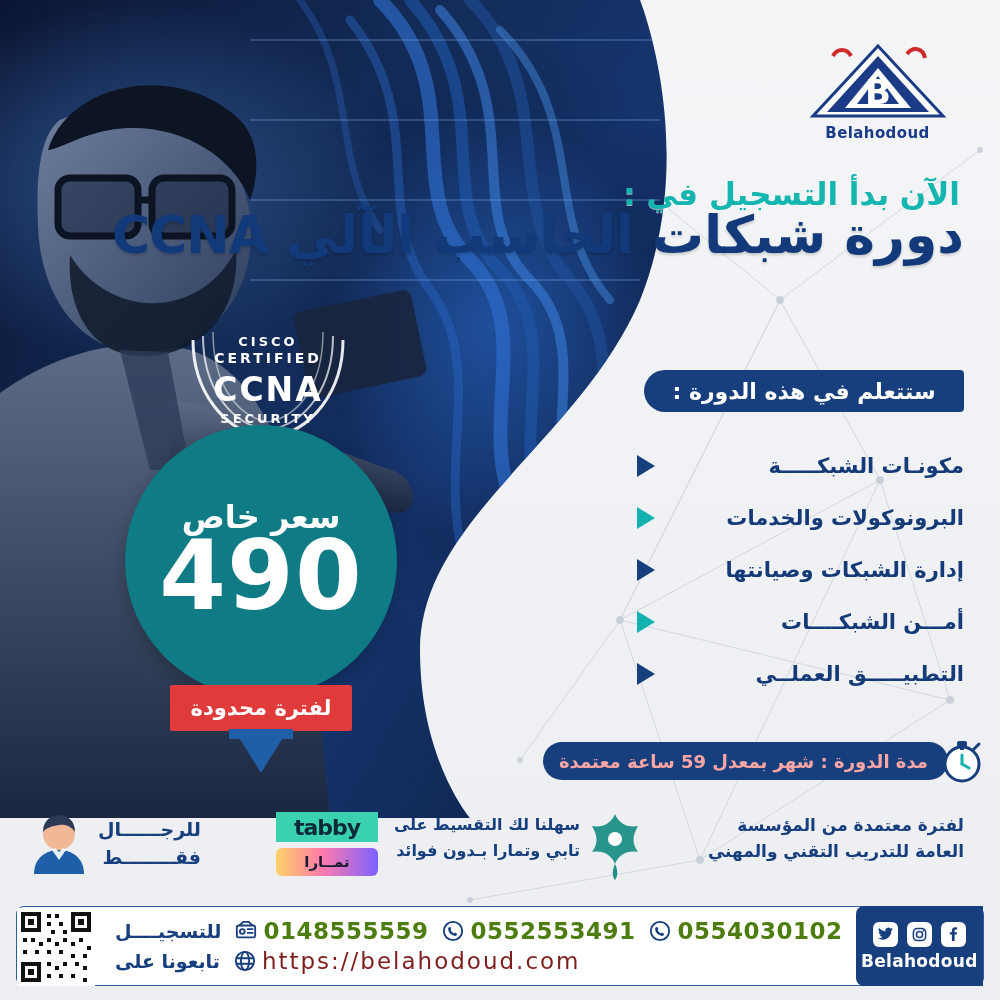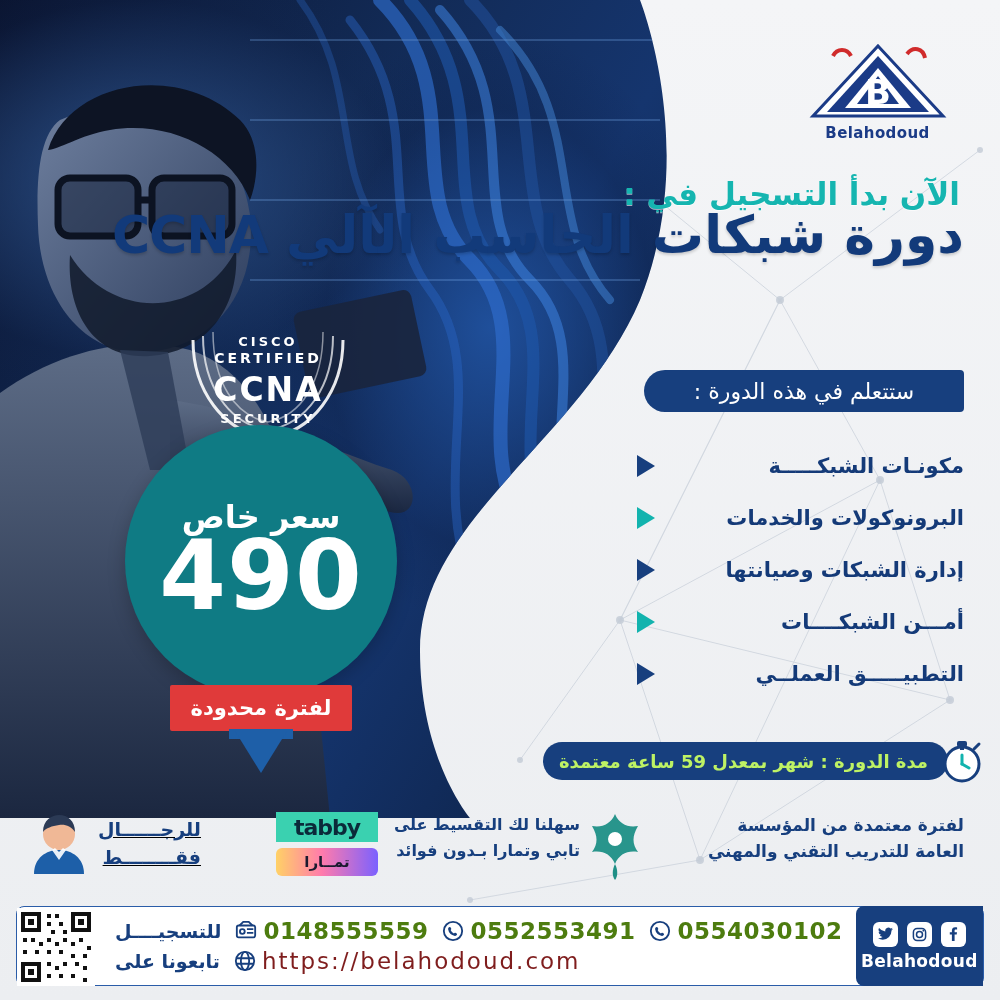--- a/index.html
+++ b/index.html
@@ -120,40 +120,40 @@
     width: 64px; height: 10px; background: #1e5fa8;
   }
 
   
   .learn-header {
     position: absolute; right: 36px; top: 370px;
     width: 320px; height: 42px;
     background: #173f7e; color: #fff;
     border-radius: 21px 4px 4px 21px;
     display: flex; align-items: center; justify-content: center;
-    font-size: 22px; font-weight: normal; direction: rtl;
+    font-size: 22px; font-weight: bold; direction: rtl;
   }
   .learn-list { position: absolute; right: 36px; top: 440px; width: 330px; }
   .learn-item {
     display: flex; align-items: center; justify-content: flex-start;
     flex-direction: row-reverse;
     height: 52px; direction: rtl;
   }
   .learn-item .arrow { width: 26px; display: flex; justify-content: center; }
   .learn-item .arrow svg { display: block; }
   .learn-item .txt {
     flex: 1; text-align: right; padding-left: 10px;
     font-size: 21px; font-weight: bold; color: #143a78; white-space: nowrap;
   }
 
   
   .duration {
     position: absolute; right: 52px; top: 742px;
     height: 38px; padding: 0 20px 0 16px;
-    background: #173f7e; color: #bef264; border-radius: 19px;
+    background: #173f7e; color: #fca5a5; border-radius: 19px;
     display: flex; align-items: center;
     font-size: 18px; font-weight: bold; direction: rtl;
   }
   .stopwatch {
     position: absolute; right: 12px; top: 735px;
     width: 52px; height: 52px;
   }
 
   
   .cert-block {
@@ -178,21 +178,21 @@
   .tamara-pill {
     margin-top: 6px; width: 102px; height: 28px; border-radius: 6px;
     background: linear-gradient(90deg, #ffd166 0%, #ff7bac 45%, #7b61ff 100%);
     color: #1a1a2e; font-size: 15px; font-weight: bold; direction: rtl;
     display: flex; align-items: center; justify-content: center;
   }
 
   .men-only {
     position: absolute; right: 740px; top: 812px; width: 230px;
     display: flex; flex-direction: row; align-items: center; justify-content: flex-end;
-    gap: 10px; direction: rtl; text-decoration: underline;
+    gap: 10px; direction: rtl;
   }
   .men-only .txt {
     text-align: right; font-size: 19px; font-weight: bold; color: #173f7e; line-height: 1.5;
   }
   .avatar { width: 58px; height: 62px; }
 
   
   .footer {
     position: absolute; left: 16px; right: 16px; bottom: 14px; height: 80px;
     border: 1px solid #2a5ca8; border-radius: 8px; background: #fff;

